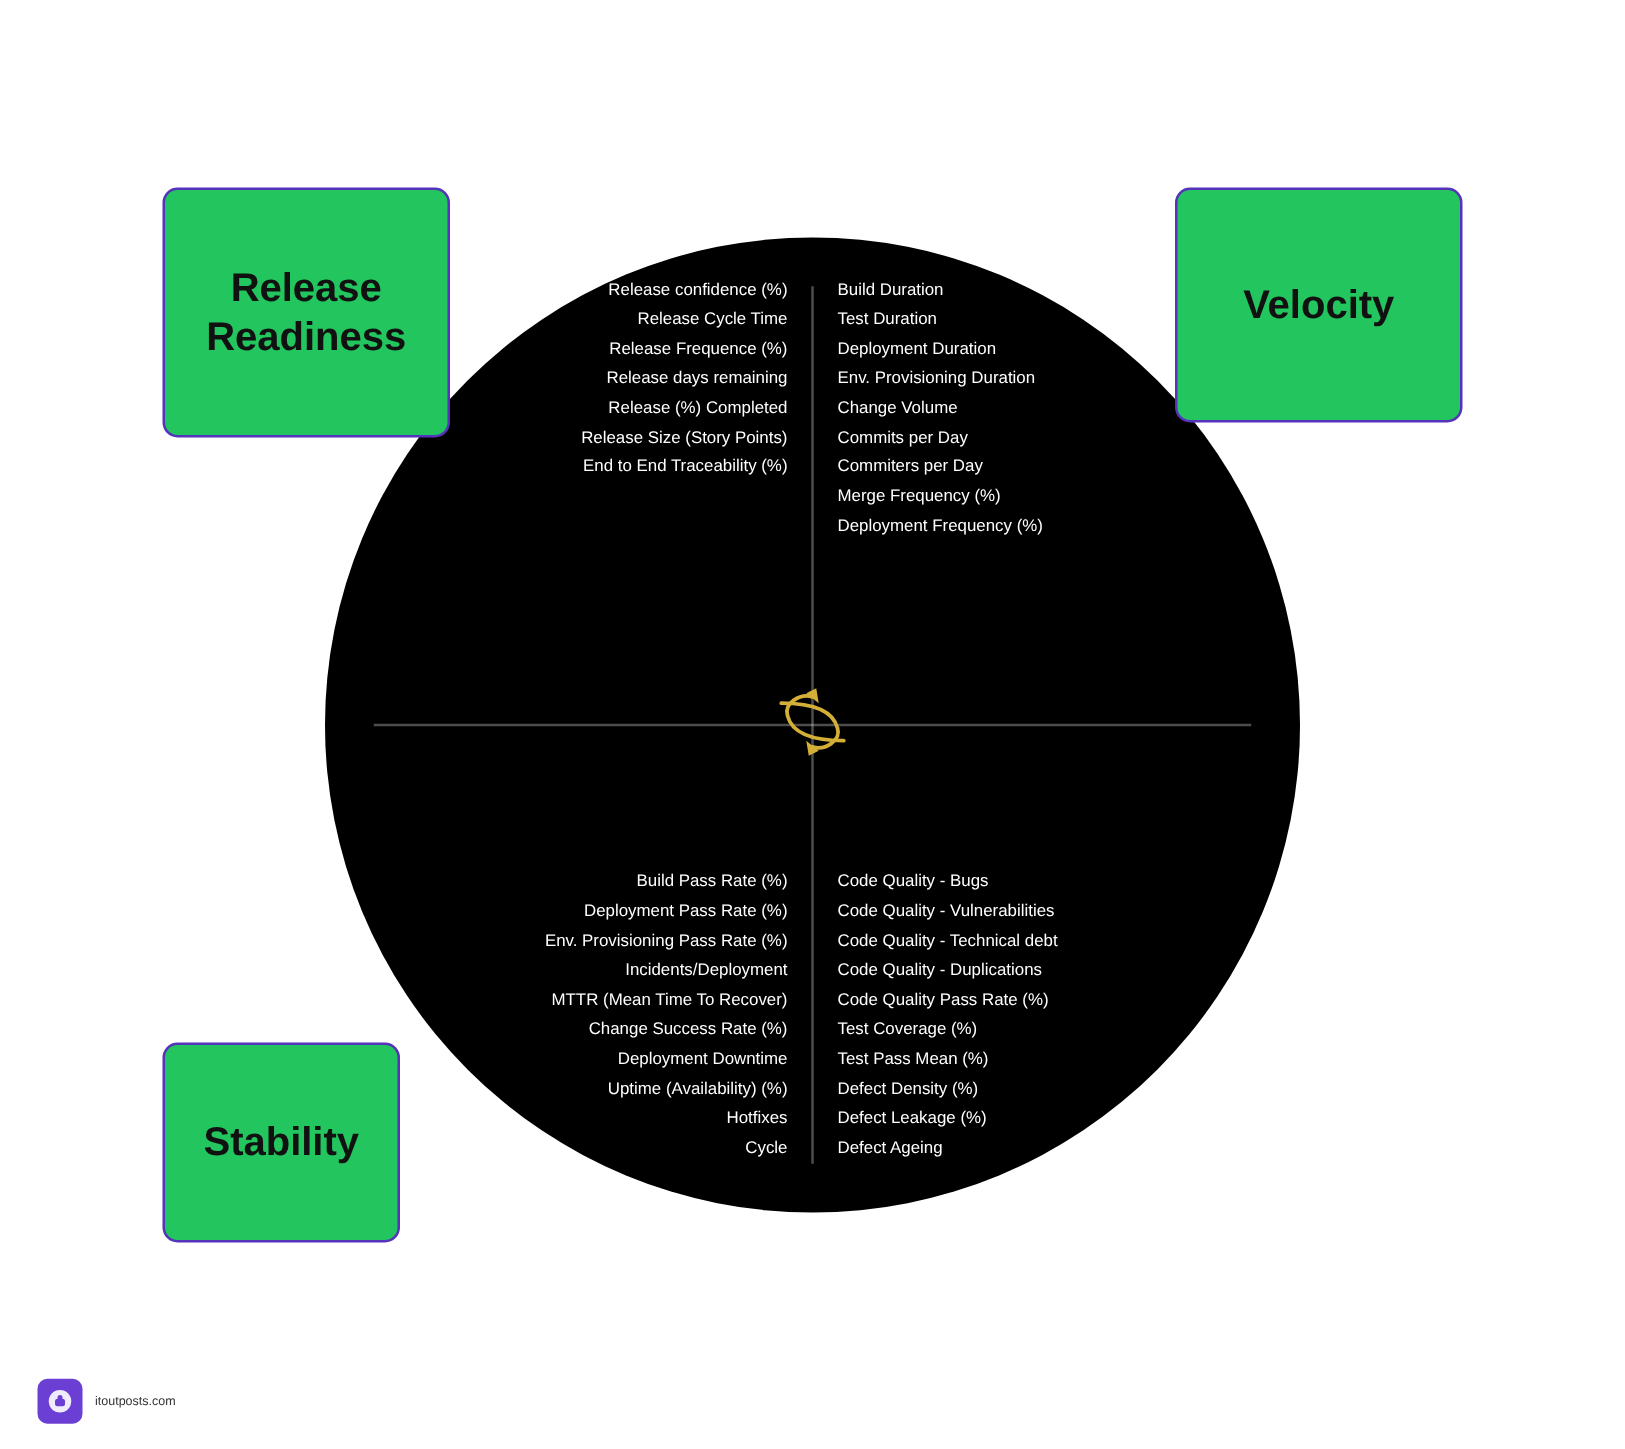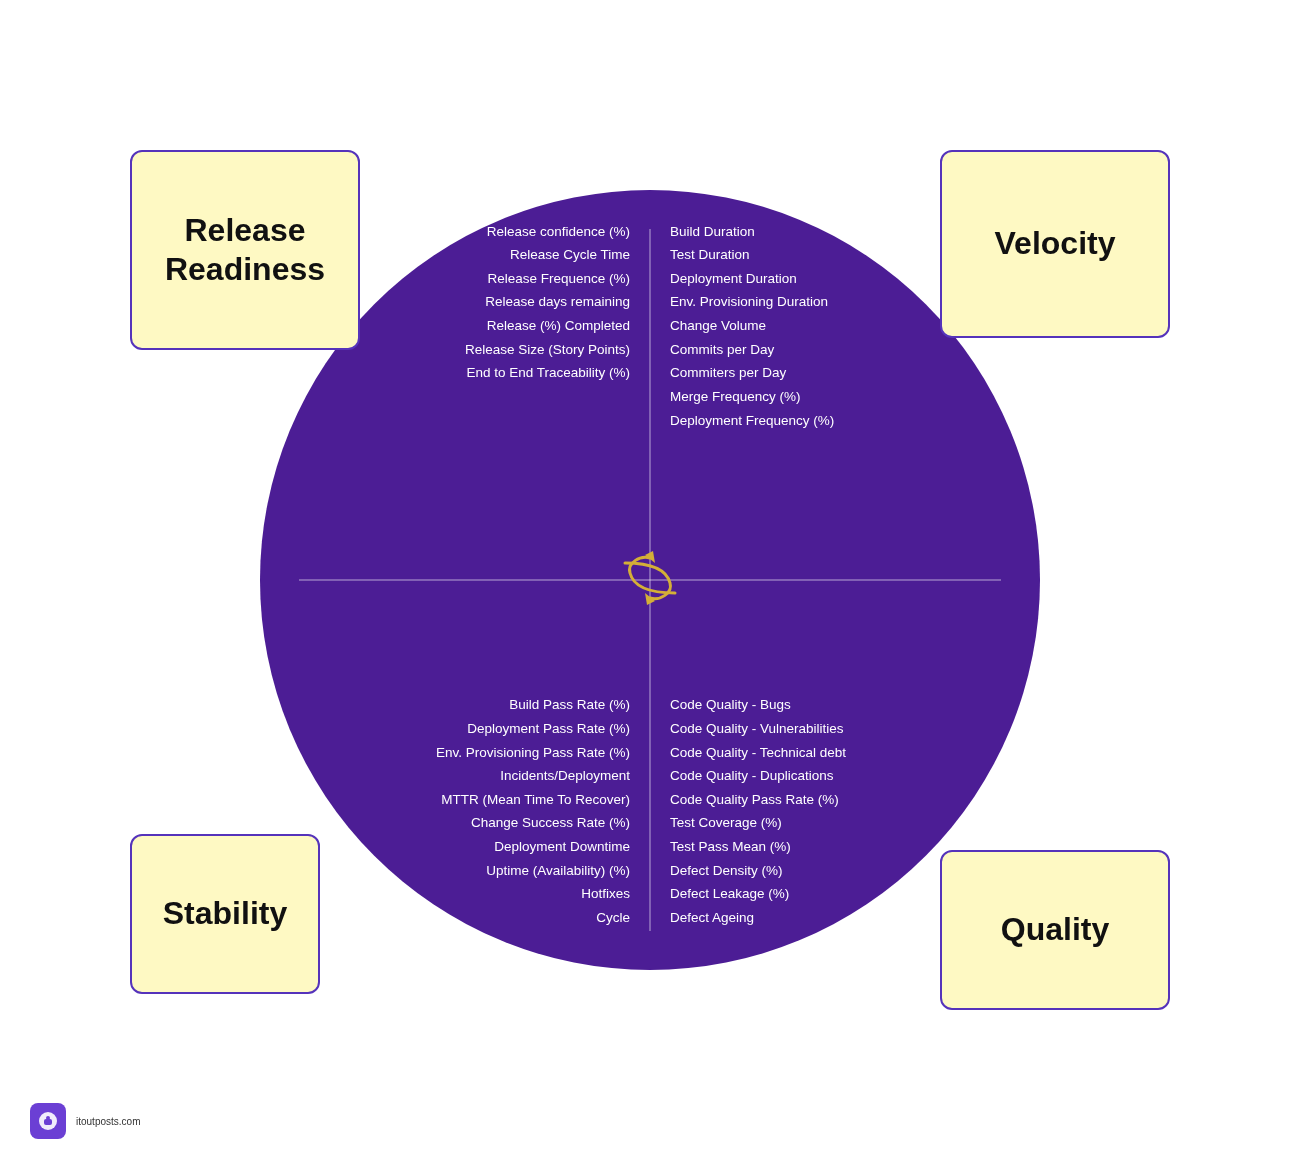--- a/index.html
+++ b/index.html
@@ -32,21 +32,21 @@
 
     
     .circle-container {
       position: absolute;
       left: 50%;
       top: 50%;
       transform: translate(-50%, -50%);
       width: 780px;
       height: 780px;
       border-radius: 50%;
-      background: #4c1d95;
+      background: #000000;
       z-index: 1;
     }
 
     
     .quadrant {
       position: absolute;
       width: 390px;
       height: 390px;
       display: flex;
       flex-direction: column;
@@ -102,21 +102,21 @@
       top: 50%;
       transform: translate(-50%, -50%);
       z-index: 5;
     }
 
     
     .corner-box {
       position: absolute;
       border: 2px solid #5533bb;
       border-radius: 12px;
-      background: #fef9c3;
+      background: #22c55e;
       z-index: 2;
     }
 
     .corner-box-top-left {
       top: 60px;
       left: 30px;
       width: 230px;
       height: 200px;
       display: flex;
       align-items: center;
@@ -283,23 +283,20 @@
     </div>
 
     <div class="corner-box corner-box-top-right">
       <div class="corner-label">Velocity</div>
     </div>
 
     <div class="corner-box corner-box-bottom-left">
       <div class="corner-label">Stability</div>
     </div>
 
-    <div class="corner-box corner-box-bottom-right">
-      <div class="corner-label">Quality</div>
-    </div>
 
   </div>
 
   <div class="footer">
     <div class="footer-icon">
       <svg width="22" height="22" viewBox="0 0 22 22" fill="none">
         <circle cx="11" cy="11" r="9" fill="white" opacity="0.9"></circle>
         <rect x="7" y="9" width="8" height="6" rx="2" fill="#6b3fd4"></rect>
         <rect x="9" y="6" width="4" height="4" rx="2" fill="#6b3fd4"></rect>
       </svg>

